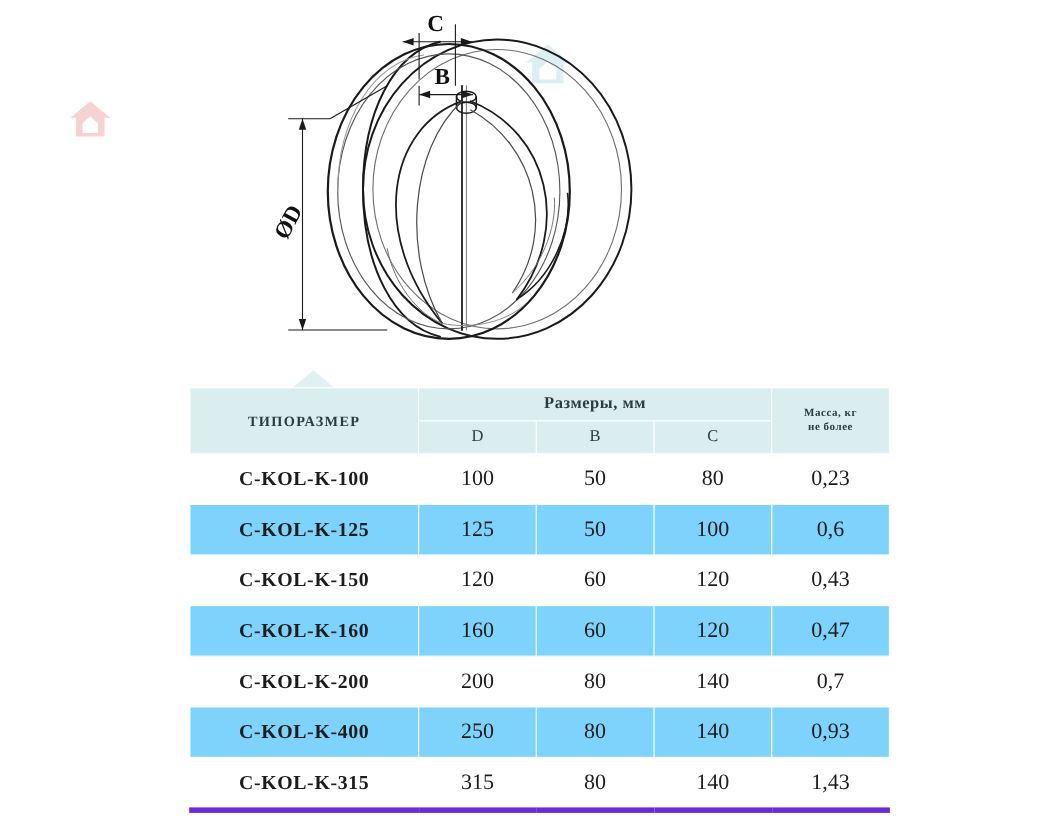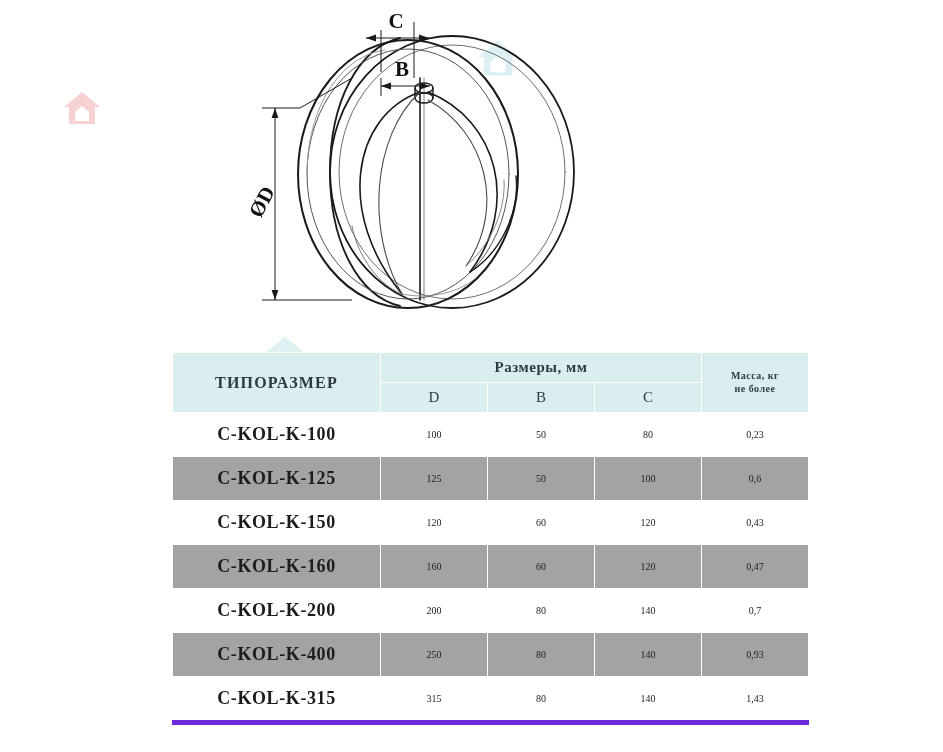--- a/index.html
+++ b/index.html
@@ -57,36 +57,36 @@
     font-weight: bold;
     letter-spacing: .5px;
     padding: 6px 2px;
   }
   thead th.sub {
     font-weight: normal;
     font-size: 15px;
     letter-spacing: 0;
   }
   th.typo {
-    font-size: 16px;
+    font-size: 13px;
     letter-spacing: 1.2px;
   }
   th.mass {
     font-size: 10px;
     line-height: 1.25;
     font-weight: bold;
   }
   tbody td {
-    font-size: 10px;
+    font-size: 20px;
     padding: 11px 2px;
     color: #1c1c1c;
     background: #ffffff;
   }
   tbody tr.alt td {
-    background: #a3a3a3;
+    background: #7dd3fc;
   }
   tbody td.model {
     font-weight: bold;
     font-size: 18px;
     letter-spacing: .6px;
     text-align: center;
     font-family: "Liberation Serif", serif;
   }
   tbody tr:last-child td {
     border-bottom: 5px solid #6d28d9;

